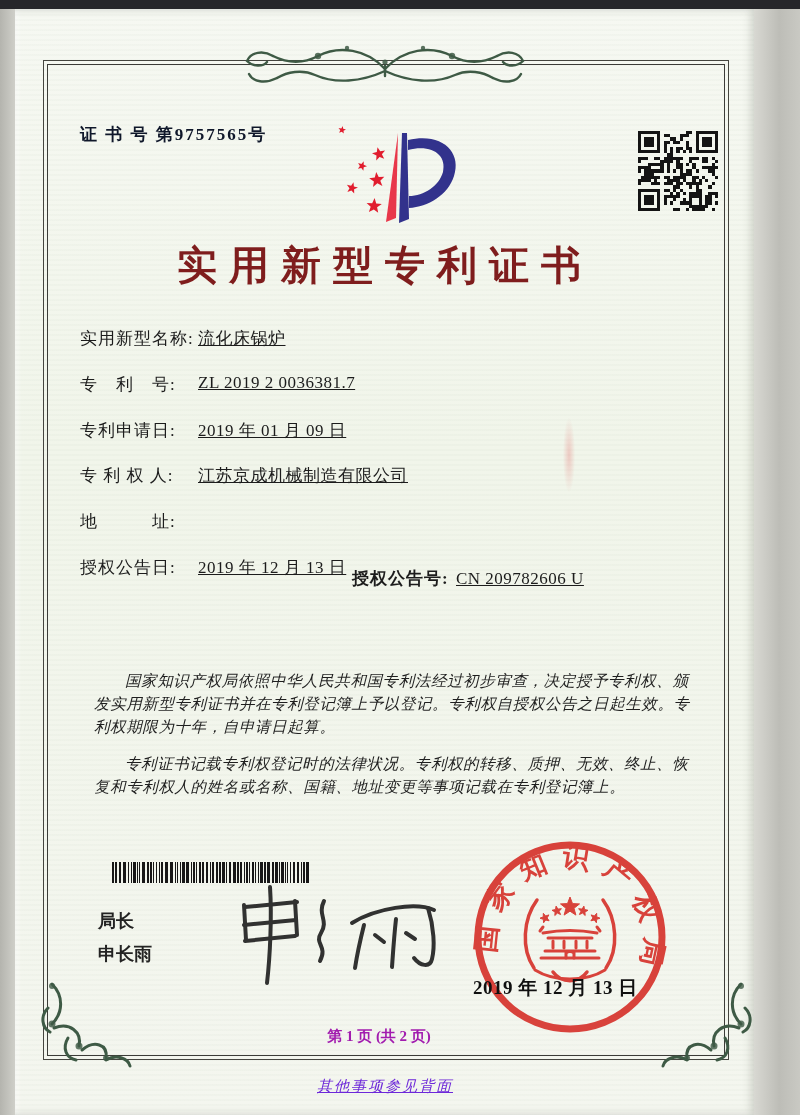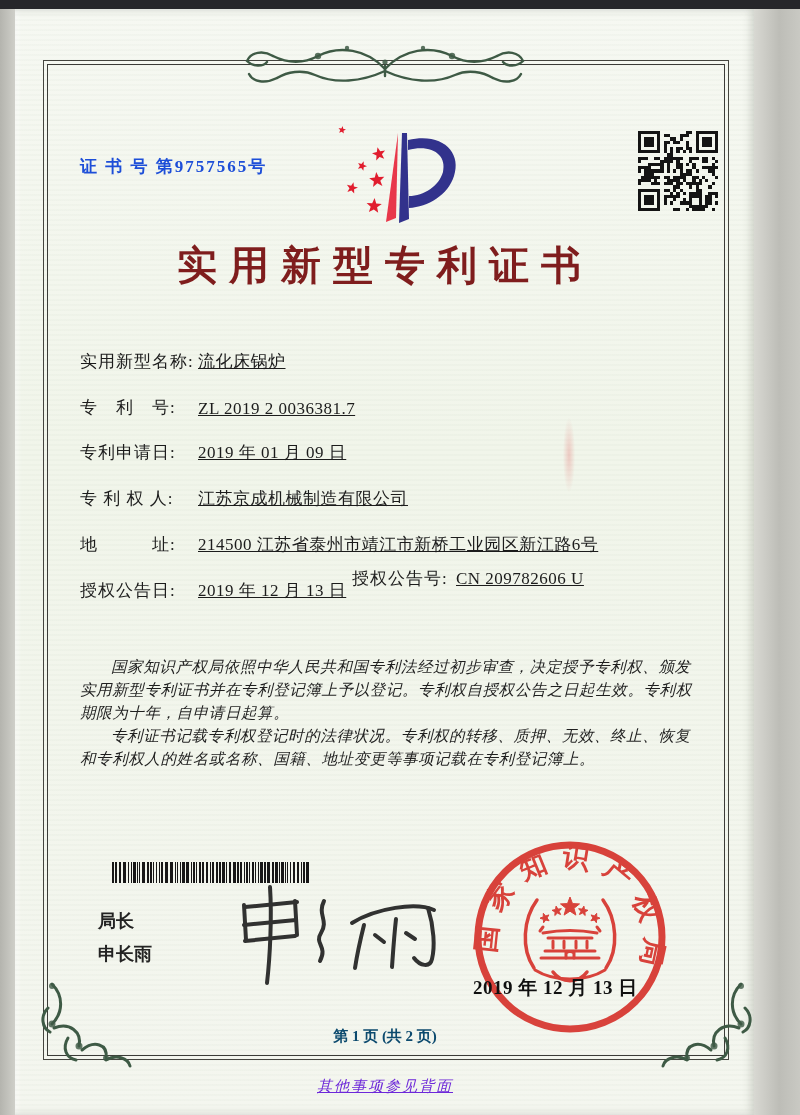--- a/index.html
+++ b/index.html
@@ -13,35 +13,35 @@
              background:linear-gradient(90deg,#d8d8d2,#bdbdb7 55%,#c9c9c3);}
   .paper{position:absolute;left:15px;top:9px;width:742px;height:1106px;
          background:linear-gradient(180deg,#f6f8f2 0%,#f1f5ea 40%,#f4f6ef 100%);
          box-shadow:inset -6px 0 9px rgba(90,95,85,.25), inset 3px 0 5px rgba(255,255,255,.6);}
   .paper:after{content:"";position:absolute;inset:0;pointer-events:none;
          background:repeating-linear-gradient(180deg,rgba(120,150,120,.035) 0 2px,rgba(255,255,255,0) 2px 5px);}
   
   .frame{position:absolute;left:47px;top:64px;width:676px;height:990px;
          border:1px solid #3c3c38;outline:1px solid #45453f;outline-offset:3px;}
   .abs{position:absolute;}
-  .cert-no{left:80px;top:123px;font-size:17px;letter-spacing:2px;color:#1d4ed8;font-weight:600;margin-top:32px;}
+  .cert-no{left:80px;top:123px;font-size:17px;letter-spacing:2px;color:#0f172a;font-weight:600;}
   .title{left:47px;top:238px;width:676px;text-align:center;font-size:40px;font-weight:600;
          letter-spacing:12px;color:#7f1d1d;}
   .fields{left:80px;top:327px;width:630px;font-size:17px;color:#1c1c1c;}
-  .f-row{height:45.8px;display:flex;align-items:flex-end;position:relative;white-space:nowrap;}
+  .f-row{height:45.8px;display:flex;align-items:flex-start;position:relative;white-space:nowrap;}
   .f-label{display:inline-block;width:118px;flex:0 0 118px;letter-spacing:1px;}
   .f-value{letter-spacing:.5px;text-decoration:underline;}
   .pair2{position:absolute;left:272px;top:0;height:100%;display:flex;align-items:center;}
-  .pair2 .f-label{width:104px;flex:0 0 104px;}
+  .pair2 .f-label{width:104px;flex:0 0 104px;font-weight:bold;}
   .body-text{left:80px;top:655px;width:624px;font-size:15.5px;line-height:23px;
          font-style:italic;letter-spacing:.6px;color:#1f1f1f;}
-  .body-text p{margin:0;text-indent:2em;}
+  .body-text p{margin:14px;text-indent:2em;}
   .signer{left:98px;top:905px;font-family:Liberation Sans, sans-serif;
           font-size:18px;font-weight:700;color:#232323;line-height:33px;}
-  .page-no{left:47px;top:1027px;width:676px;text-align:center;font-size:15px;font-weight:600;color:#0c4a6e;}
+  .page-no{left:41px;top:1027px;width:676px;text-align:center;font-size:15px;font-weight:600;color:#a21caf;}
   .foot-note{left:47px;top:1077px;width:676px;text-align:center;font-size:15px;font-style:italic;color:#6d28d9;letter-spacing:2px;text-decoration:underline;}
   .seal-date{left:473px;top:975px;width:200px;font-size:19px;font-weight:700;color:#101010;letter-spacing:.5px;}
   .smudge{left:563px;top:418px;width:12px;height:74px;
           background:radial-gradient(ellipse at center,rgba(225,90,90,.28),rgba(225,90,90,0) 72%);}
   svg{display:block;}
   .orn{color:#3e5a45;}
 </style>
 </head>
 <body>
 
@@ -337,21 +337,20 @@
     <div class="f-row">
       <span class="f-label">专利申请日:</span>
       <span class="f-value">2019 年 01 月 09 日</span>
     </div>
     <div class="f-row">
       <span class="f-label">专 利 权 人:</span>
       <span class="f-value">江苏京成机械制造有限公司</span>
     </div>
     <div class="f-row">
       <span class="f-label">地　　　址:</span>
-      <span class="f-value">214500 江苏省泰州市靖江市新桥工业园区新江路6号</span>
     </div>
     <div class="f-row">
       <span class="f-label">授权公告日:</span>
       <span class="f-value">2019 年 12 月 13 日</span>
       <span class="pair2">
         <span class="f-label">授权公告号:</span>
         <span class="f-value">CN 209782606 U</span>
       </span>
     </div>
   </div>

